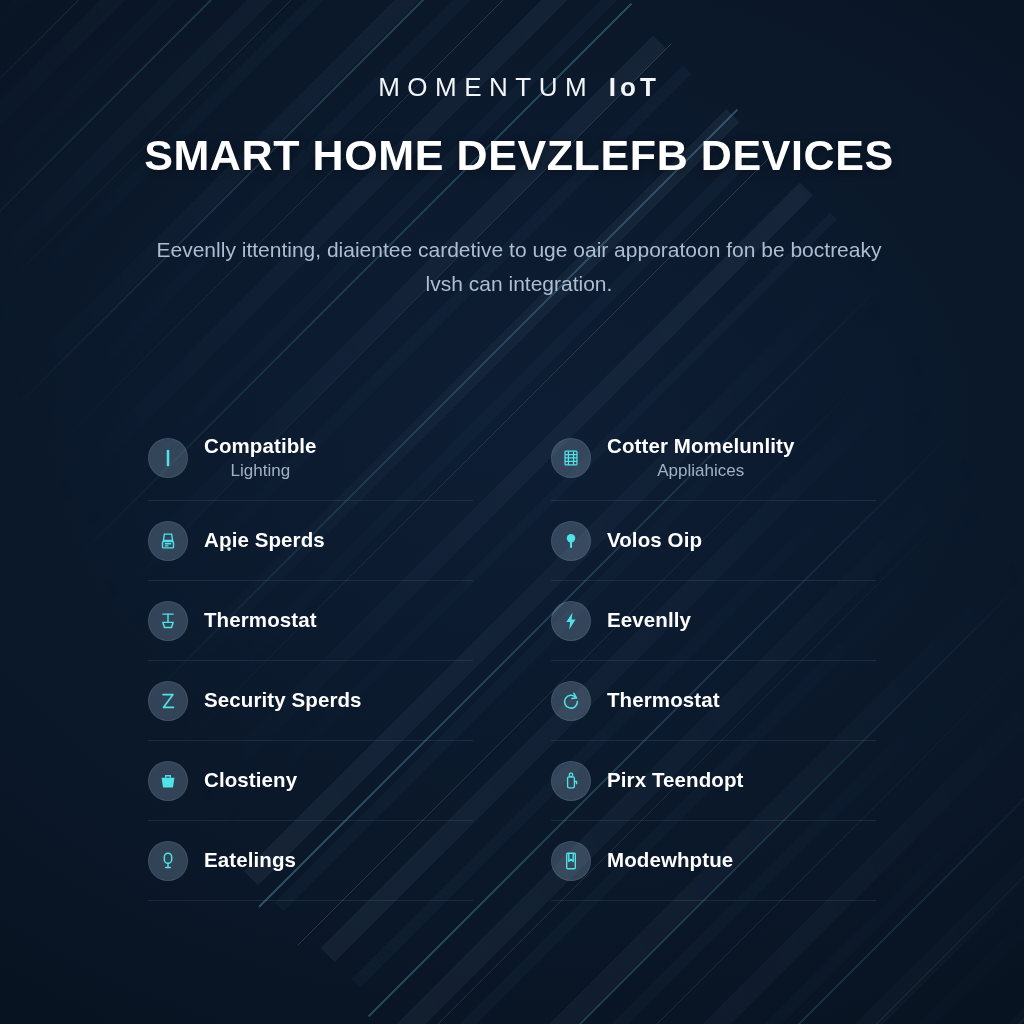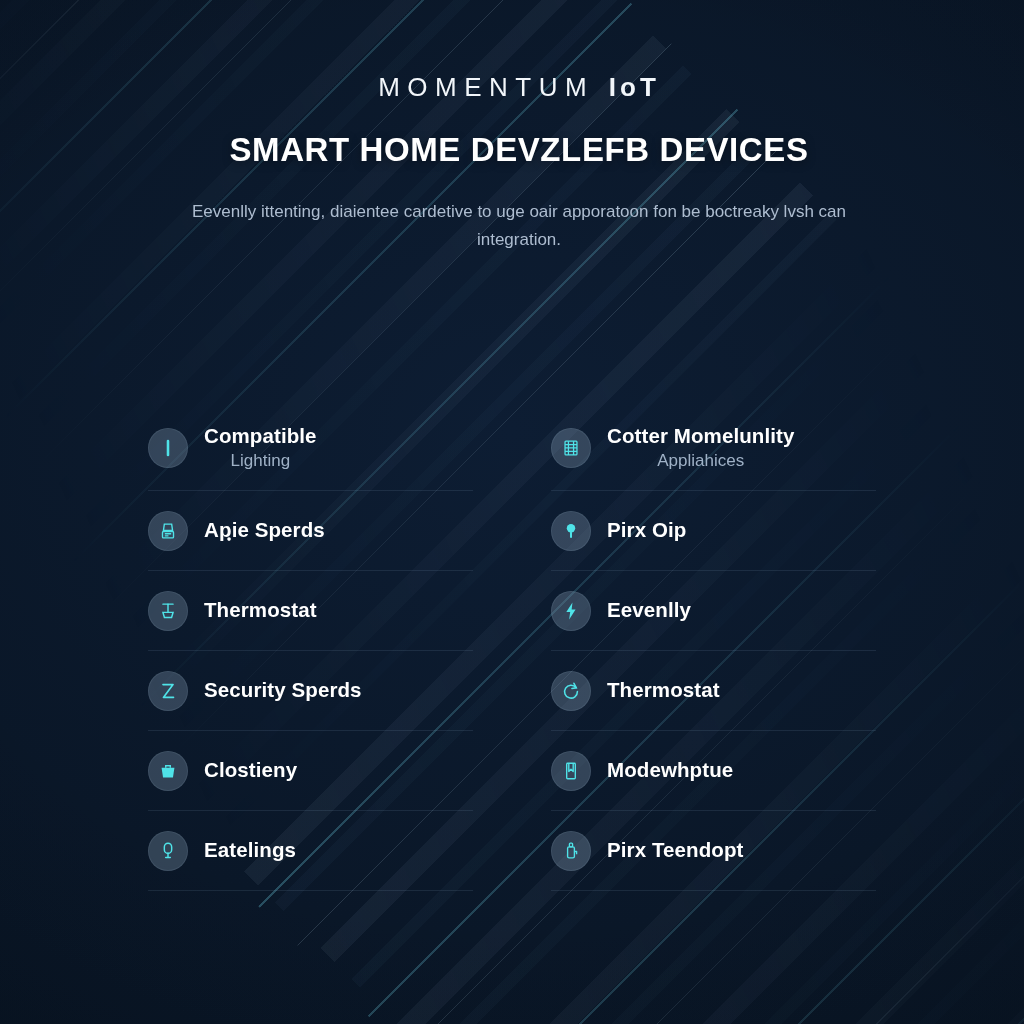--- a/index.html
+++ b/index.html
@@ -76,32 +76,32 @@
 
   
   .header{position:absolute;left:14px;right:0;top:72px;text-align:center;z-index:3;}
   .brand{
     color:#f2f6fa;font-size:26px;font-weight:400;
     letter-spacing:7.5px;margin:0 0 30px 0;
     font-family:"Liberation Sans", sans-serif;
   }
   .brand .iot{font-weight:700;letter-spacing:4px;}
   .headline{
-    color:#ffffff;font-size:33px;font-weight:700;
+    color:#ffffff;font-size:43px;font-weight:700;
     letter-spacing:.6px;margin:0;line-height:1.06;
     text-shadow:0 2px 10px rgba(0,0,0,.35);
   }
   .subtitle{
-    margin:30px auto 0;max-width:735px;
-    color:#aebdd0;font-size:17px;line-height:1.62;font-weight:400;
+    margin:54px auto 0;max-width:735px;
+    color:#aebdd0;font-size:21px;line-height:1.62;font-weight:400;
   }
 
   
   .columns{
-    position:absolute;top:405px;left:148px;width:728px;
+    position:absolute;top:415px;left:148px;width:728px;
     display:flex;gap:78px;z-index:3;
   }
   .col{width:325px;display:flex;flex-direction:column;}
   .row{
     display:flex;align-items:center;gap:16px;
     height:80px;
     border-bottom:1px solid rgba(150,180,210,.13);
     box-sizing:border-box;
   }
   .row.tall{height:86px;}
@@ -237,21 +237,21 @@
       </div>
 
       <div class="row">
         <span class="icon-wrap">
           <svg width="22" height="22" viewBox="0 0 24 24">
             <circle cx="12" cy="9" r="4.6" fill="#4fe3e8"></circle>
             <rect x="10.9" y="12.6" width="2.2" height="7" rx="1.1" fill="#4fe3e8"></rect>
           </svg>
         </span>
         <span class="txt">
-          <span class="t-title">Pirx Oip</span>
+          <span class="t-title">Volos Oip</span>
         </span>
       </div>
 
       <div class="row">
         <span class="icon-wrap">
           <svg width="22" height="22" viewBox="0 0 24 24">
             <path d="M13.6 2.8L6.9 13.1h4.2L10 21.2l7-10.8h-4.3l.9-7.6z" fill="#4fe3e8"></path>
           </svg>
         </span>
         <span class="txt">
@@ -261,43 +261,43 @@
 
       <div class="row">
         <span class="icon-wrap">
           <svg width="22" height="22" viewBox="0 0 24 24" fill="none" stroke="#4fe3e8" stroke-width="1.7" stroke-linecap="round">
             <path d="M17.4 8.3A7 7 0 1 0 19 12.6"></path>
             <path d="M15.2 3.6L17.8 8.6L13 9.2"></path>
           </svg>
         </span>
         <span class="txt">
           <span class="t-title">Thermostat</span>
-        </span>
-      </div>
-
-      <div class="row">
-        <span class="icon-wrap">
-          <svg width="22" height="22" viewBox="0 0 24 24" fill="none" stroke="#4fe3e8" stroke-width="1.5" stroke-linejoin="round">
-            <rect x="7.3" y="3.6" width="9.4" height="16.8" rx="1"></rect>
-            <path d="M9.6 3.6v9l2.4-2.6 2.4 2.6v-9"></path>
-          </svg>
-        </span>
-        <span class="txt">
-          <span class="t-title">Modewhptue</span>
         </span>
       </div>
 
       <div class="row">
         <span class="icon-wrap">
           <svg width="22" height="22" viewBox="0 0 24 24" fill="none" stroke="#4fe3e8" stroke-width="1.5" stroke-linejoin="round">
             <rect x="8.3" y="7.5" width="7.4" height="12" rx="1.6"></rect>
             <rect x="10.3" y="3.4" width="3.4" height="4.1" rx="1"></rect>
             <path d="M15.7 12.5h2.4v3"></path>
           </svg>
         </span>
         <span class="txt">
           <span class="t-title">Pirx Teendopt</span>
         </span>
       </div>
 
+      <div class="row">
+        <span class="icon-wrap">
+          <svg width="22" height="22" viewBox="0 0 24 24" fill="none" stroke="#4fe3e8" stroke-width="1.5" stroke-linejoin="round">
+            <rect x="7.3" y="3.6" width="9.4" height="16.8" rx="1"></rect>
+            <path d="M9.6 3.6v9l2.4-2.6 2.4 2.6v-9"></path>
+          </svg>
+        </span>
+        <span class="txt">
+          <span class="t-title">Modewhptue</span>
+        </span>
+      </div>
+
     </div>
   </div>
 </div>
 
 </body></html>

